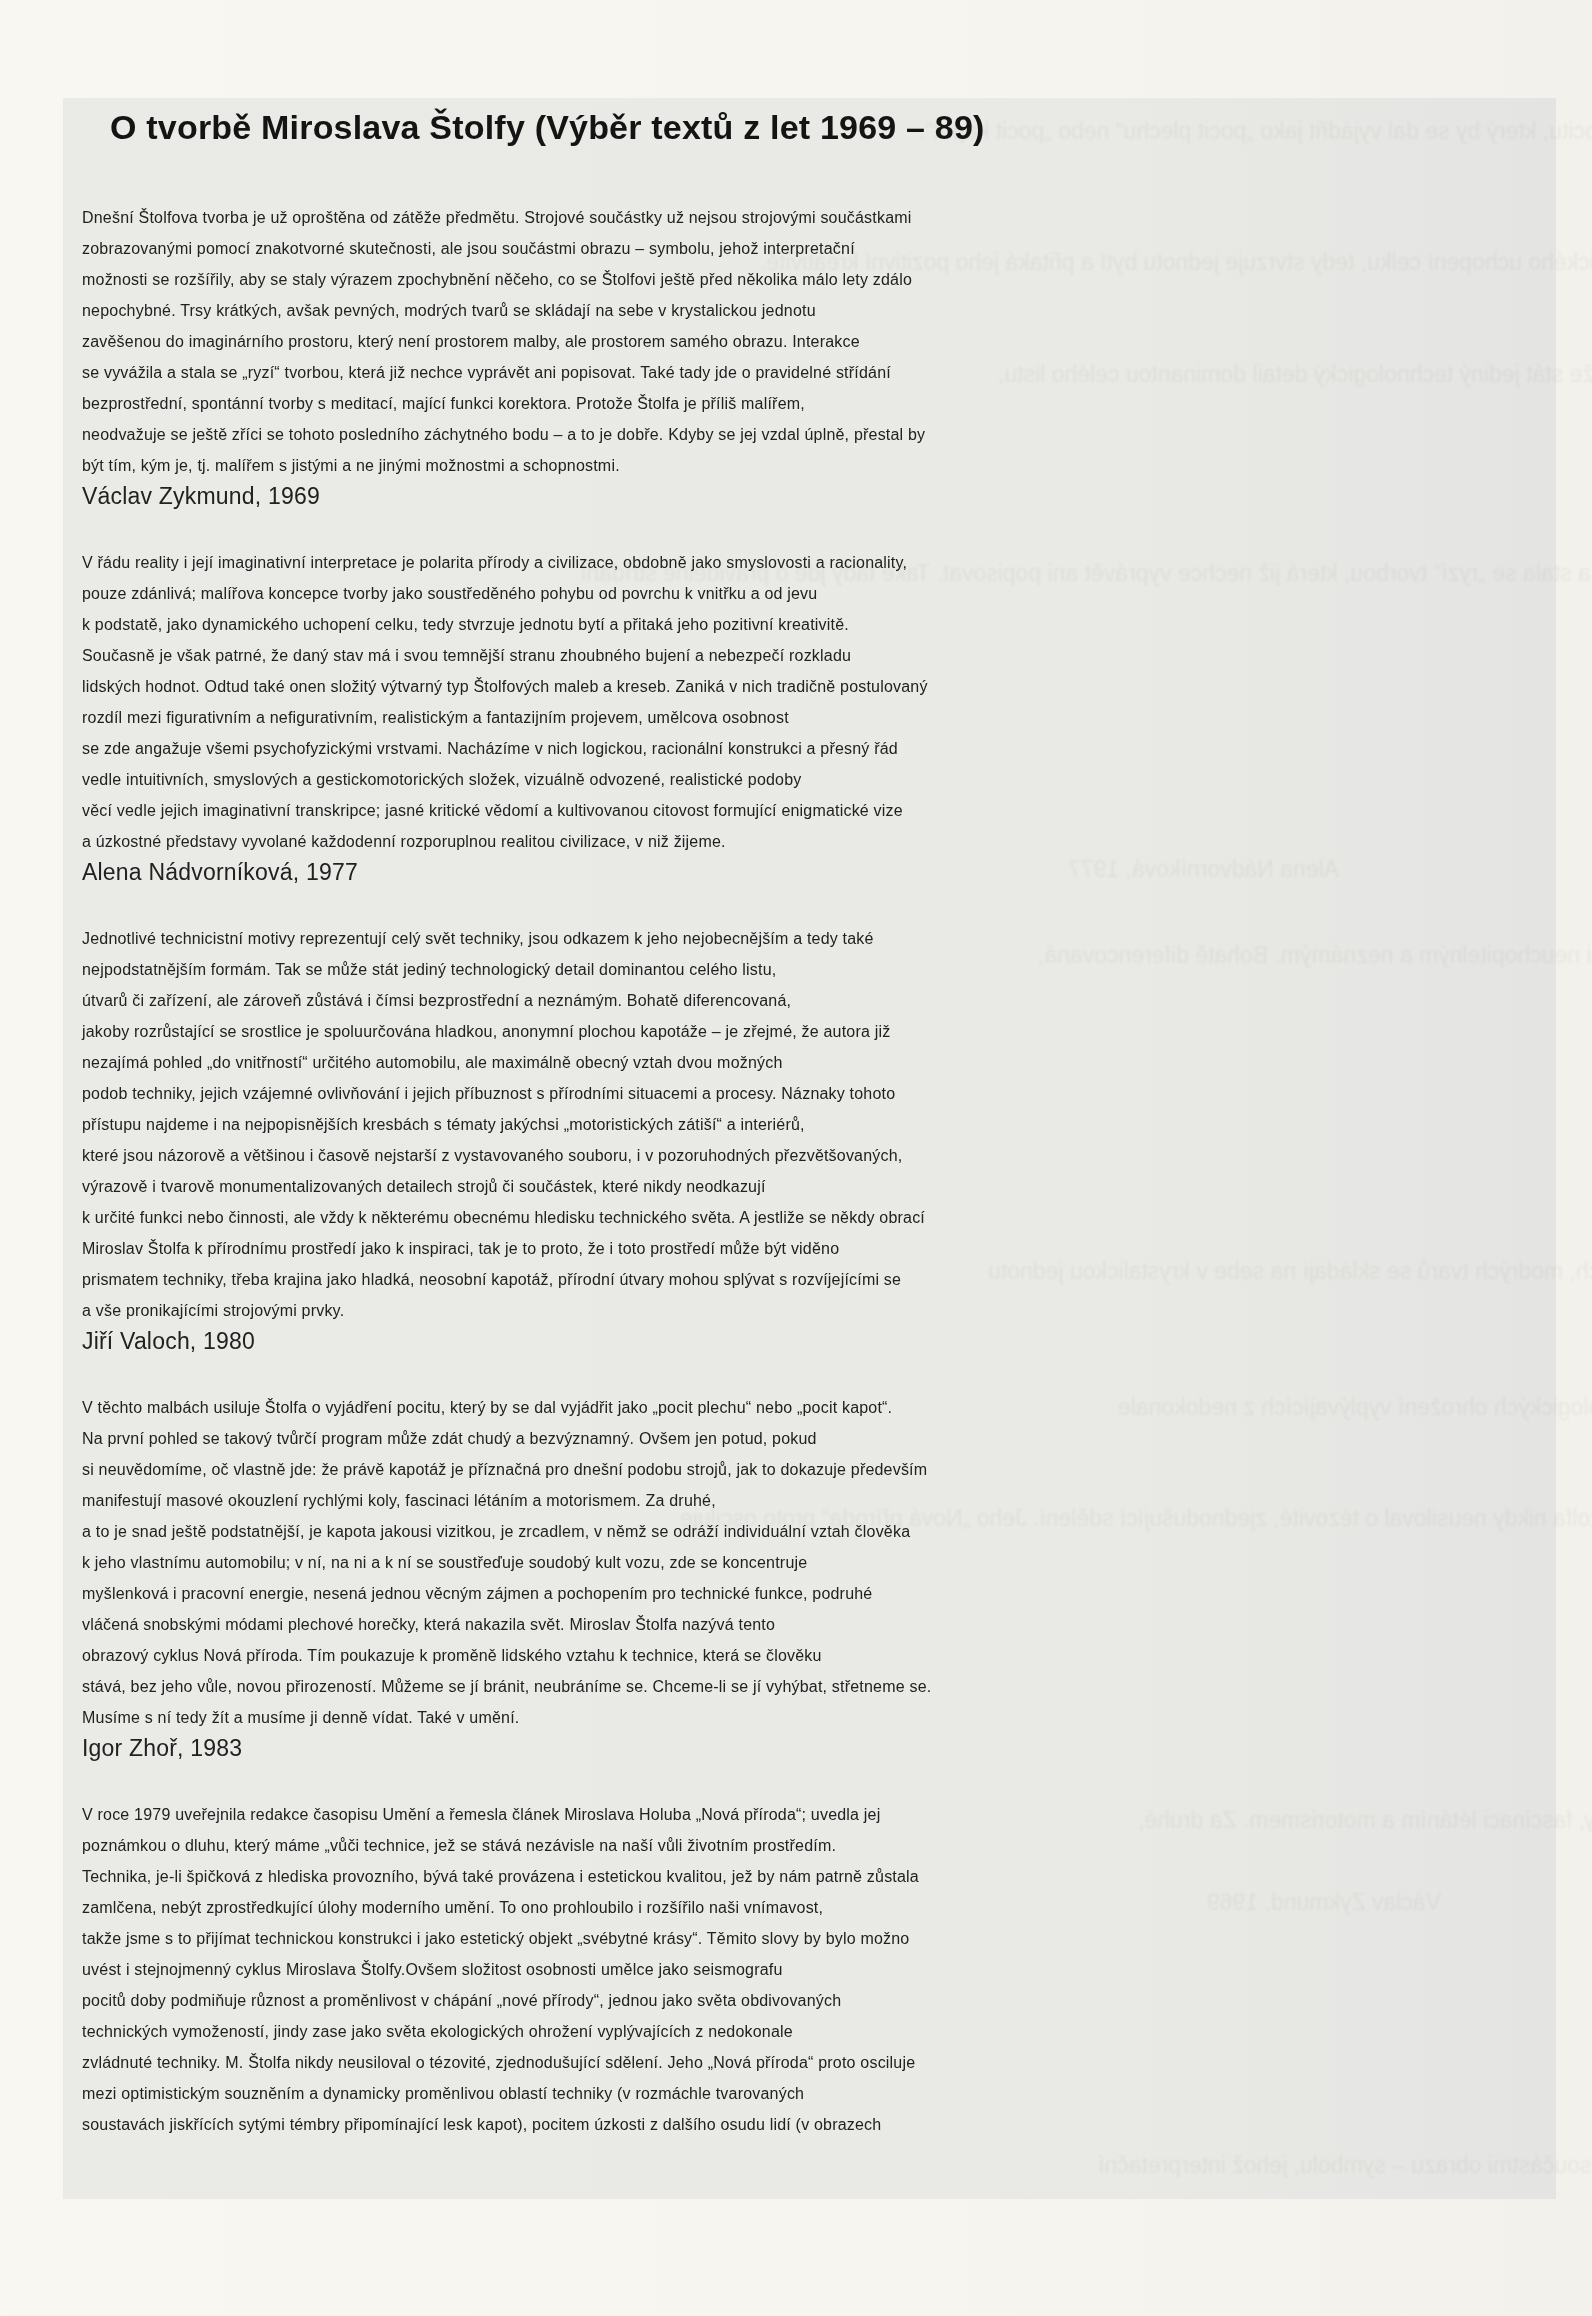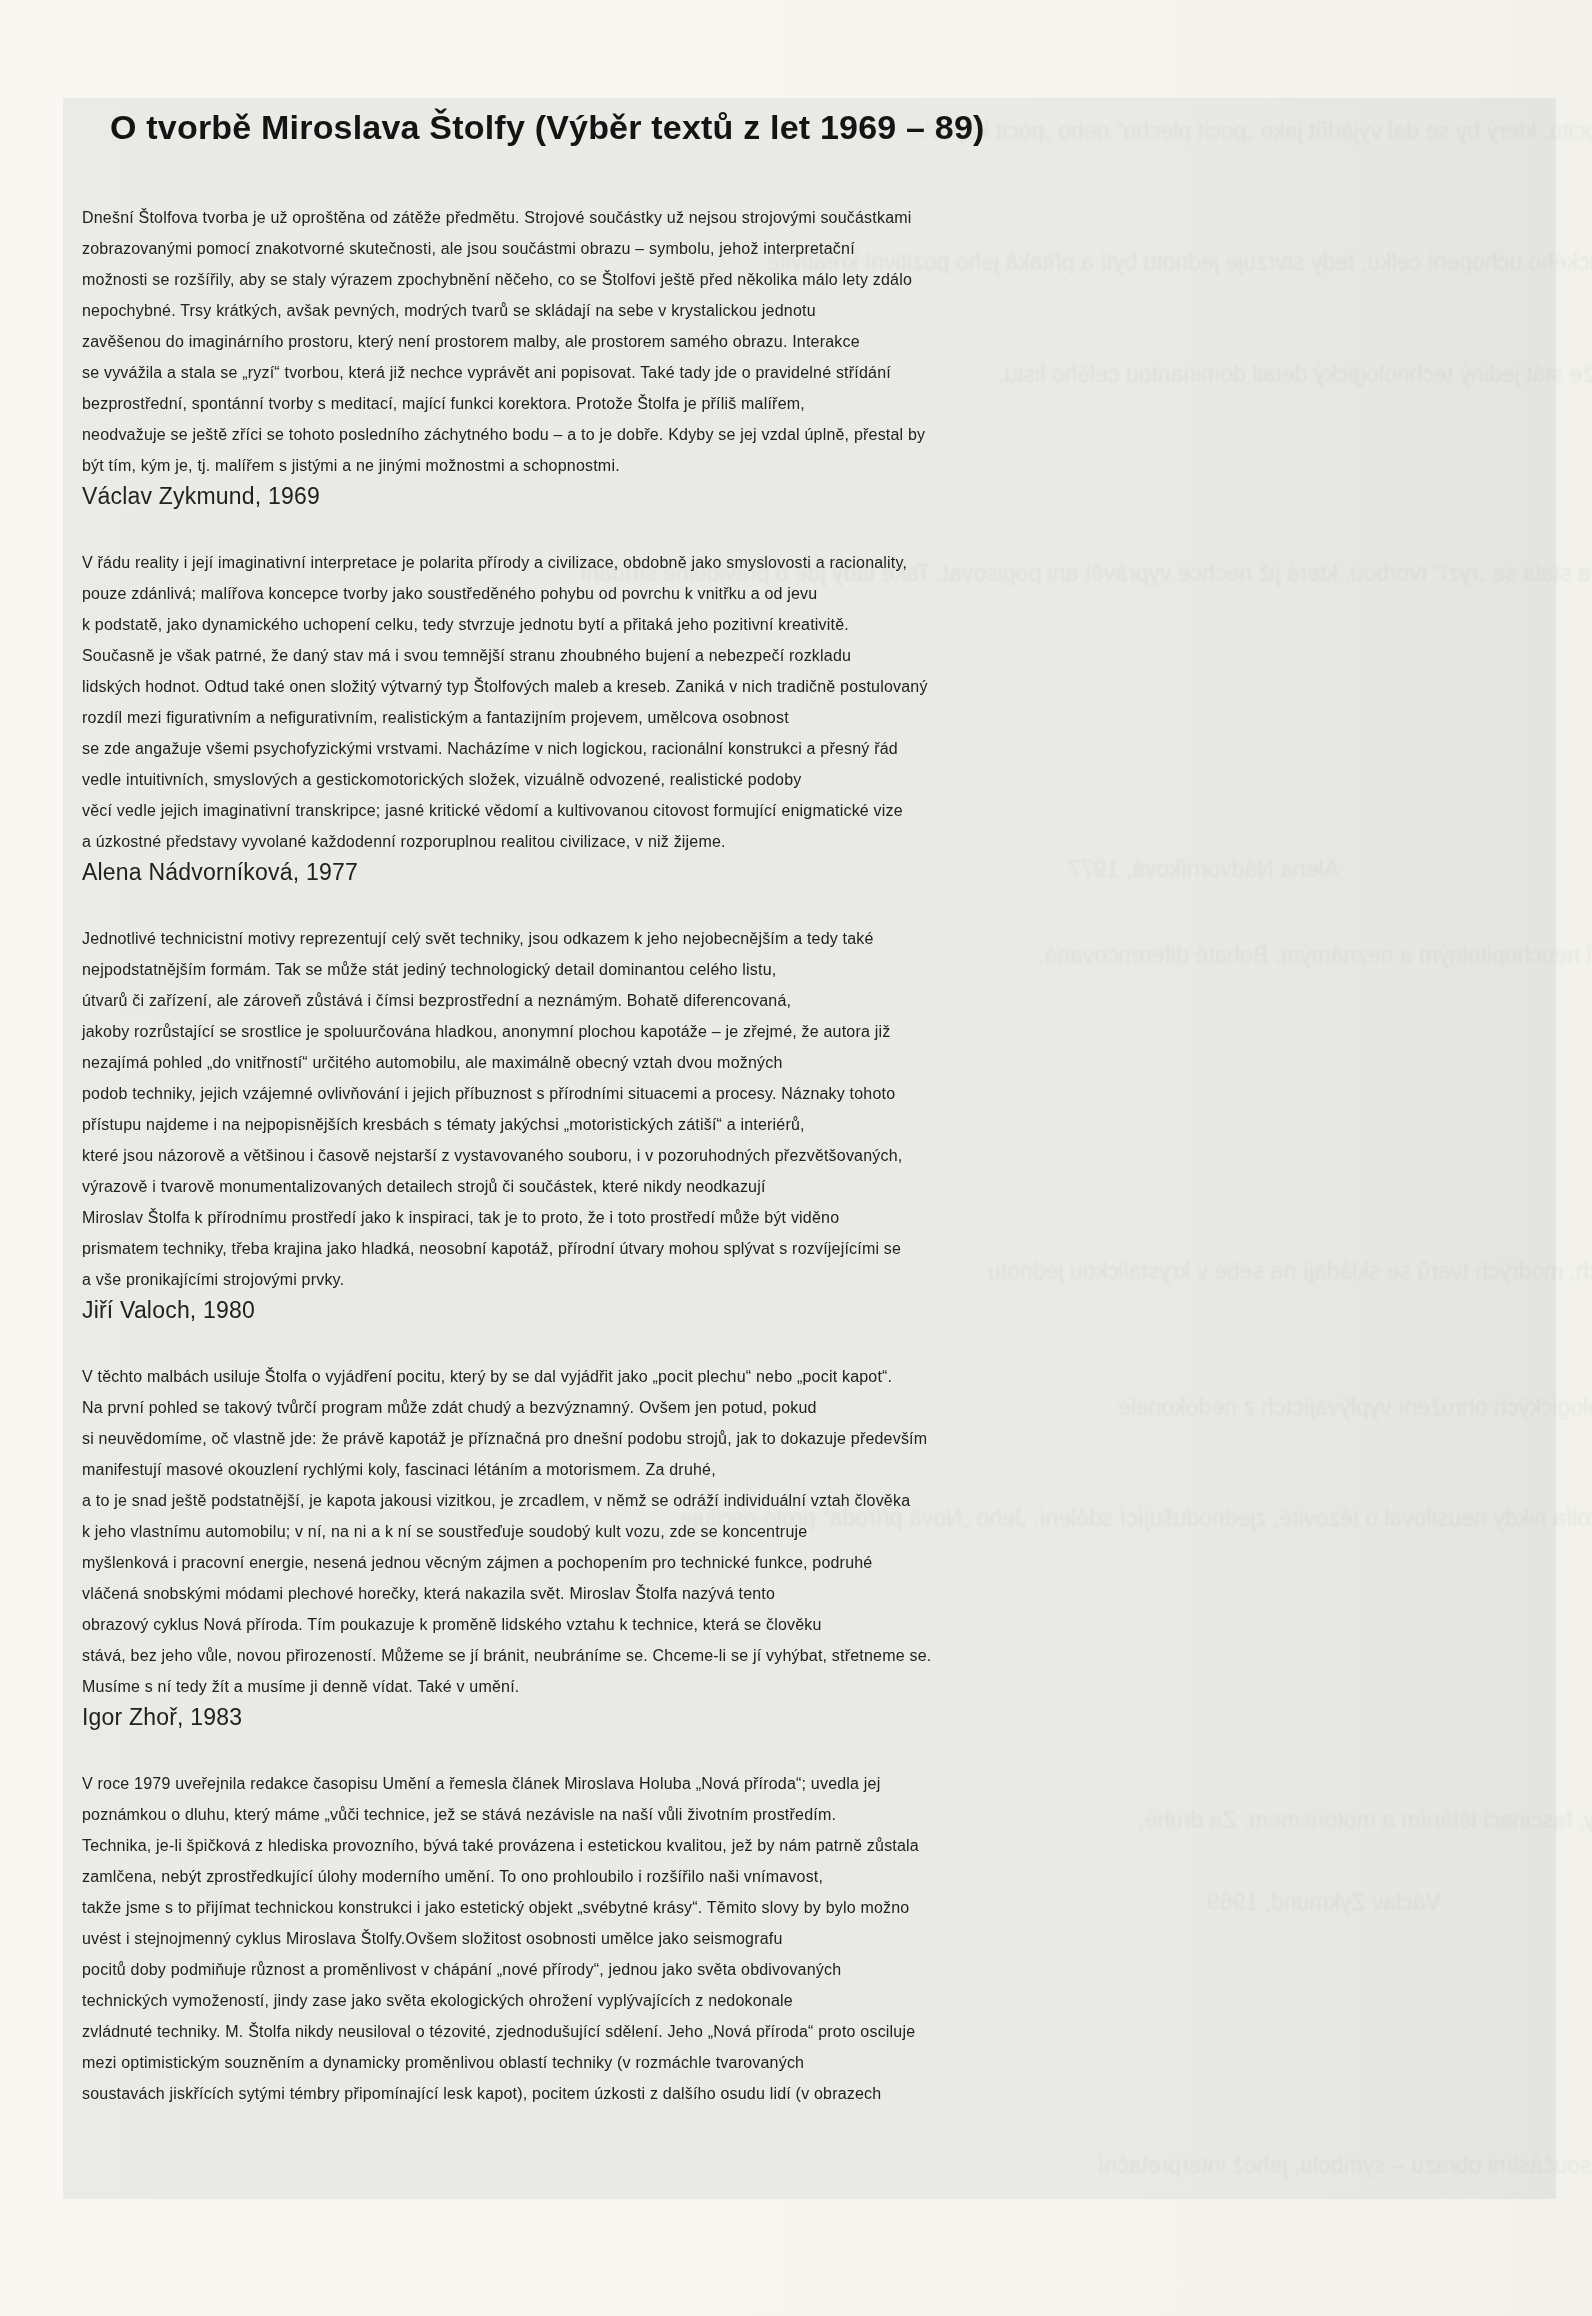--- a/index.html
+++ b/index.html
@@ -111,20 +111,21 @@
           <div class="section">
             <div class="line">Jednotlivé technicistní motivy reprezentují celý svět techniky, jsou odkazem k jeho nejobecnějším a tedy také</div>
             <div class="line">nejpodstatnějším formám. Tak se může stát jediný technologický detail dominantou celého listu,</div>
             <div class="line">útvarů či zařízení, ale zároveň zůstává i čímsi bezprostřední a neznámým. Bohatě diferencovaná,</div>
             <div class="line">jakoby rozrůstající se srostlice je spoluurčována hladkou, anonymní plochou kapotáže – je zřejmé, že autora již</div>
             <div class="line">nezajímá pohled „do vnitřností“ určitého automobilu, ale maximálně obecný vztah dvou možných</div>
             <div class="line">podob techniky, jejich vzájemné ovlivňování i jejich příbuznost s přírodními situacemi a procesy. Náznaky tohoto</div>
             <div class="line">přístupu najdeme i na nejpopisnějších kresbách s tématy jakýchsi „motoristických zátiší“ a interiérů,</div>
             <div class="line">které jsou názorově a většinou i časově nejstarší z vystavovaného souboru, i v pozoruhodných přezvětšovaných,</div>
             <div class="line">výrazově i tvarově monumentalizovaných detailech strojů či součástek, které nikdy neodkazují</div>
+            <div class="line">k určité funkci nebo činnosti, ale vždy k některému obecnému hledisku technického světa. A jestliže se někdy obrací</div>
             <div class="line">Miroslav Štolfa k přírodnímu prostředí jako k inspiraci, tak je to proto, že i toto prostředí může být viděno</div>
             <div class="line">prismatem techniky, třeba krajina jako hladká, neosobní kapotáž, přírodní útvary mohou splývat s rozvíjejícími se</div>
             <div class="line">a vše pronikajícími strojovými prvky.</div>
             <div class="attribution">Jiří Valoch, 1980</div>
           </div>
           <div class="section">
             <div class="line">V těchto malbách usiluje Štolfa o vyjádření pocitu, který by se dal vyjádřit jako „pocit plechu“ nebo „pocit kapot“.</div>
             <div class="line">Na první pohled se takový tvůrčí program může zdát chudý a bezvýznamný. Ovšem jen potud, pokud</div>
             <div class="line">si neuvědomíme, oč vlastně jde: že právě kapotáž je příznačná pro dnešní podobu strojů, jak to dokazuje především</div>
             <div class="line">manifestují masové okouzlení rychlými koly, fascinaci létáním a motorismem. Za druhé,</div>

